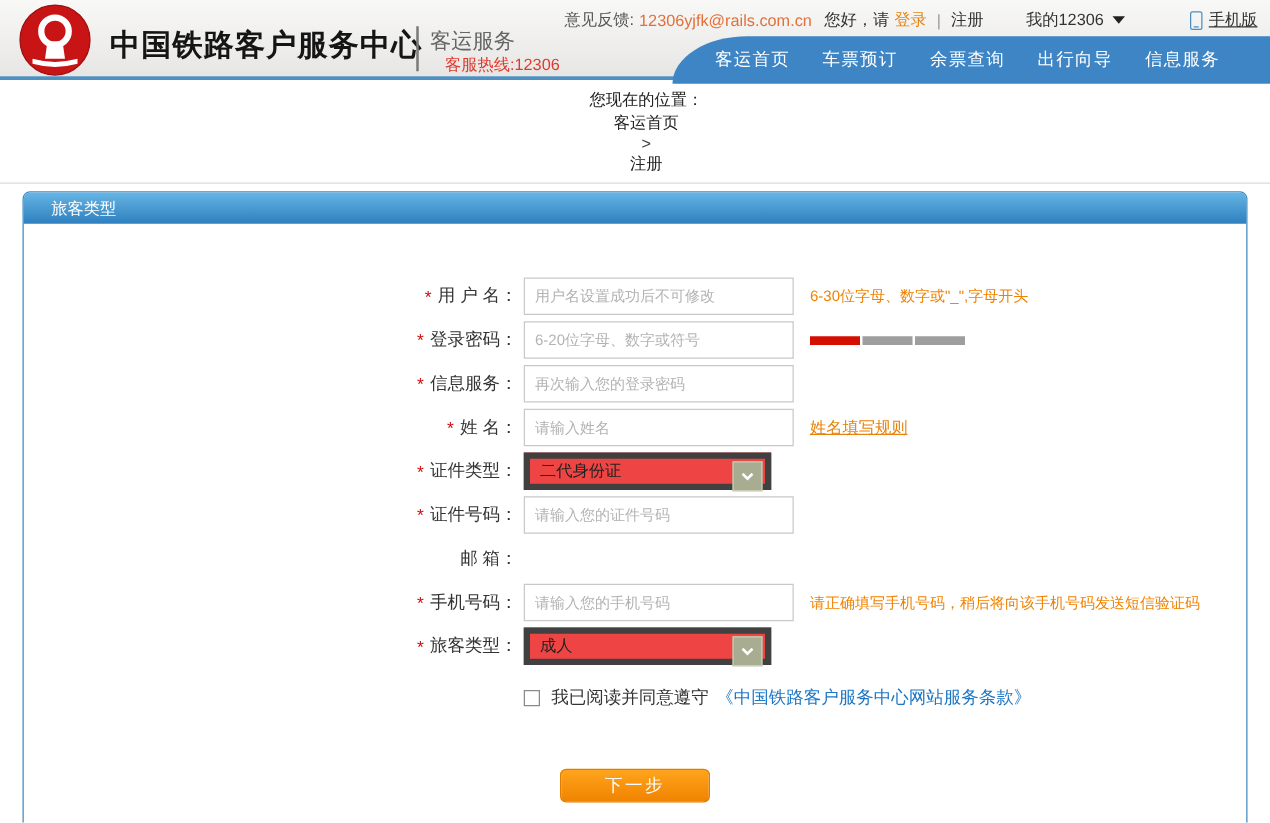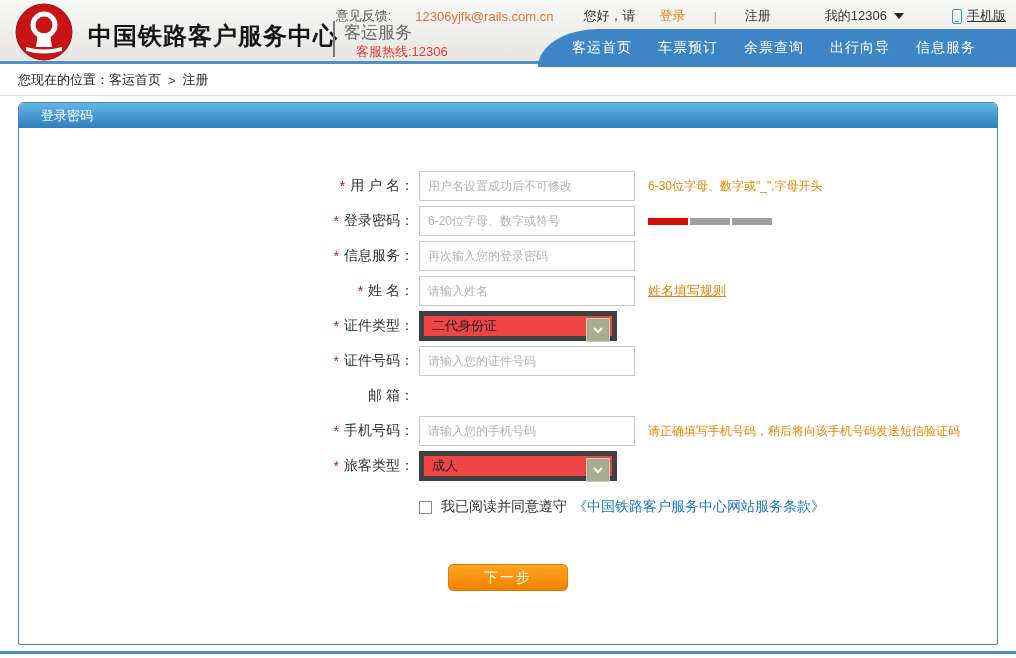--- a/index.html
+++ b/index.html
@@ -21,48 +21,48 @@
     position:absolute; left:88px; top:20px;
     font-size:24px; font-weight:bold; color:#151515; letter-spacing:1px;
     font-family:"Liberation Serif","DejaVu Serif",serif;
   }
   .brand-divider { position:absolute; left:333px; top:21px; height:36px; border-left:2px solid #7a7a7a; }
   .service-label { position:absolute; left:344px; top:21px; font-size:17px; color:#666; }
   .hotline { position:absolute; left:356px; top:43px; font-size:13px; color:#e03a2f; }
 
   .topbar {
     position:absolute; top:7px; right:10px; height:18px;
-    display:flex; align-items:center; font-size:13px; color:#333; white-space:nowrap;gap:20px;
+    display:flex; align-items:center; font-size:13px; color:#333; white-space:nowrap;
   }
   .topbar .lbl { color:#555; }
   .feedback-email { color:#e2703a; margin-left:4px; }
   .greeting { margin-left:10px; }
   .login-link { color:#e8820c; margin-left:4px; cursor:pointer; }
   .link-div { margin:0 8px; color:#999; }
   .register-link { color:#333; cursor:pointer; }
   .my-account { margin-left:34px; color:#333; cursor:pointer; display:flex; align-items:center; }
   .caret { display:inline-block; margin-left:7px; width:0; height:0;
     border-left:5px solid transparent; border-right:5px solid transparent; border-top:6px solid #222; }
-  .mobile-wrap { margin-left:28px; display:flex; align-items:center; cursor:pointer; color:#333;text-decoration:underline; }
+  .mobile-wrap { margin-left:52px; display:flex; align-items:center; cursor:pointer; color:#333;text-decoration:underline; }
   .phone-icon { display:inline-block; width:10px; height:15px; border:1px solid #4a90c2; border-radius:2px; margin-right:5px; position:relative; }
   .phone-icon::after { content:""; position:absolute; left:2px; bottom:1px; width:4px; height:1px; background:#4a90c2; }
 
   
   .nav {
     position:absolute; top:29px; right:0; width:478px; height:38px;
     background:#3e85c5; border-top-left-radius:60px 38px;
     display:flex; align-items:center; justify-content:flex-end;
     gap:26px; padding-right:40px;
   }
   .nav a { color:#fff; font-size:14px; letter-spacing:1px; }
 
   
   .breadcrumb {
     padding:7px 0 6px 18px; font-size:13px; color:#222;
-    border-bottom:1px solid #dcdcdc; display:flex; align-items:center;
+    border-bottom:1px solid #dcdcdc; display:flex; align-items:center;flex-direction:column;
   }
   .breadcrumb .home { color:#222; cursor:pointer; }
   .breadcrumb .sep { margin:0 7px; color:#444; }
 
   
   .panel { margin:6px 18px 0; height:543px; border:1px solid #3f8ac0; border-radius:6px 6px 2px 2px; background:#fff; }
   .panel-header {
     height:25px; line-height:25px; padding-left:22px;
     background:linear-gradient(#66b5e5,#2e7fbe);
     border-radius:5px 5px 0 0; color:#fff; font-size:13px;
@@ -143,21 +143,21 @@
 </div>
 
 <div class="breadcrumb">
   <span>您现在的位置：</span>
   <a href="#" class="home">客运首页</a>
   <span class="sep">&gt;</span>
   <span>注册</span>
 </div>
 
 <div class="panel">
-  <div class="panel-header">登录密码</div>
+  <div class="panel-header">旅客类型</div>
   <div class="panel-body">
 
     <div class="form-row">
       <span class="form-label">
         <i class="required">*</i>
         <span>用 户 名：</span>
       </span>
       <input class="text-input" type="text" placeholder="用户名设置成功后不可修改" style="">
       <span class="hint">6-30位字母、数字或"_",字母开头</span>
     </div>

